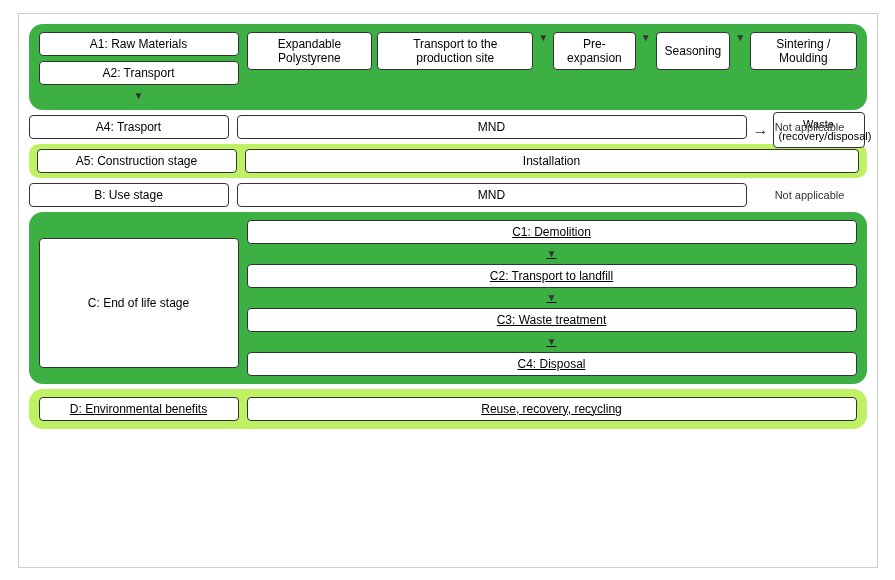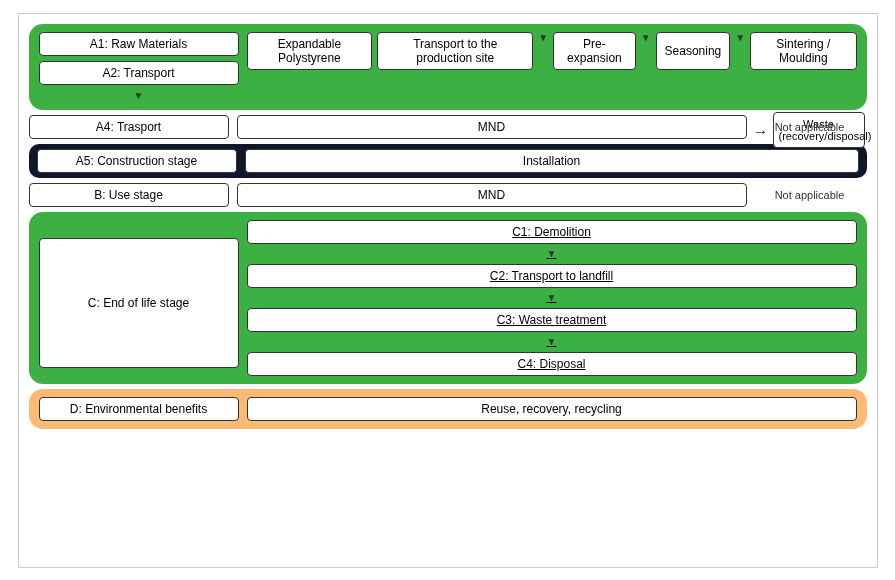--- a/index.html
+++ b/index.html
@@ -115,37 +115,38 @@
     .section-c-right {
       flex: 1;
       display: flex;
       flex-direction: column;
       gap: 4px;
       text-decoration: underline;
     }
 
     
     .section-d {
-      background: #fdba74;
+      background: #bef264;
       border-radius: 14px;
       padding: 8px 10px;
+      text-decoration: underline;
     }
     .section-d-inner {
       display: flex;
       gap: 8px;
       align-items: center;
     }
     .mid-row {
       display: flex;
       align-items: center;
       gap: 8px;
       margin-bottom: 5px;
     }
     .mid-row.green-bg {
-      background: #0f172a;
+      background: #bef264;
       border-radius: 10px;
       padding: 5px 8px;
     }
 
     .full-width-box {
       flex: 1;
     }
   </style>
 </head>
 <body>

